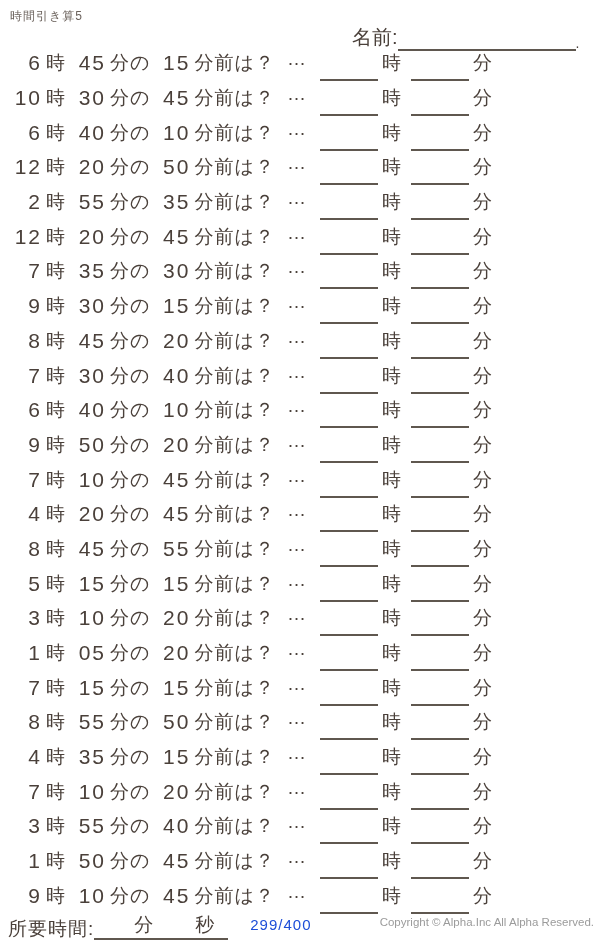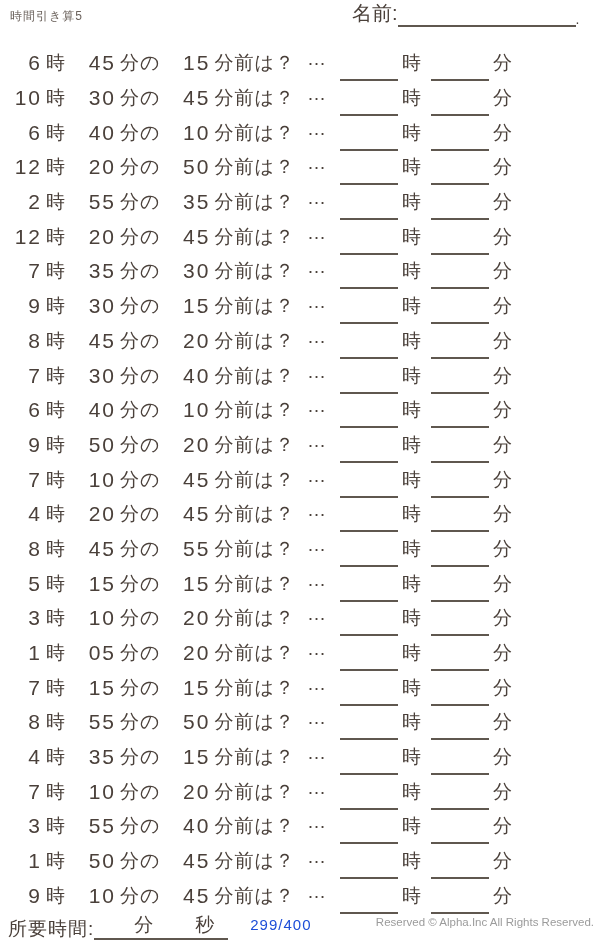--- a/index.html
+++ b/index.html
@@ -3,34 +3,34 @@
 <meta charset="utf-8">
 <style>
   * { margin:0; padding:0; box-sizing:border-box; }
   html,body { width:600px; height:949px; background:#ffffff; overflow:hidden;
     font-family:"Liberation Sans","DejaVu Sans",sans-serif; color:#4a403a; }
   .page { position:relative; width:600px; height:949px; }
 
   
   .doc-title { position:absolute; left:10px; top:8px; font-size:12px; color:#6b625c;
     letter-spacing:1px; font-weight:400; }
-  .name-area { position:absolute; left:352px; top:0; display:flex; align-items:flex-end;
+  .name-area { position:absolute; left:352px; top:24px; display:flex; align-items:flex-end;
     font-size:20px; font-weight:300;text-align:right; }
   .name-line { display:inline-block; width:178px; border-bottom:2px solid #5f574f; height:22px; }
   .name-dot { font-size:14px; }
 
   
   .problems { position:absolute; left:6px; top:46px; width:588px; }
   .row { display:flex; align-items:center; height:34.7px; font-weight:300; }
   .num { font-size:21px; letter-spacing:2px; text-align:right; white-space:pre; }
   .kanji { font-size:19px; letter-spacing:1px; white-space:nowrap; }
   .w-hour { width:36px; }
   .w-min { width:34px; }
   .gap-a { margin-left:4px; }
-  .gap-b { margin-left:16px; }
+  .gap-b { margin-left:6px; }
   .gap-c { margin-left:4px; }
   .gap-d { margin-left:12px; }
   .gap-e { margin-left:13px; }
   .gap-f { margin-left:9px; }
   .dots { font-size:19px; transform:translateY(-4px); letter-spacing:1px; }
   .blank { display:inline-block; width:58px; height:20px; border-bottom:2px solid #5f574f;
     transform:translateY(8px); }
 
   
   .footer { position:absolute; left:8px; top:916px; width:586px; display:flex;
@@ -414,16 +414,16 @@
   <div class="footer">
     <span class="req-label">所要時間:</span>
     <span class="req-line">
       <span class="sp-a"></span>
         <span>分</span>
         <span class="sp-b"></span>
         <span>秒</span>
         <span class="sp-c"></span>
     </span>
     <span class="page-number">299/400</span>
-    <span class="copyright">Reserved ©  Alpha.Inc All Rights Reserved.</span>
+    <span class="copyright">Copyright ©  Alpha.Inc All Alpha Reserved.</span>
   </div>
 
 </div>
 
 </body></html>

